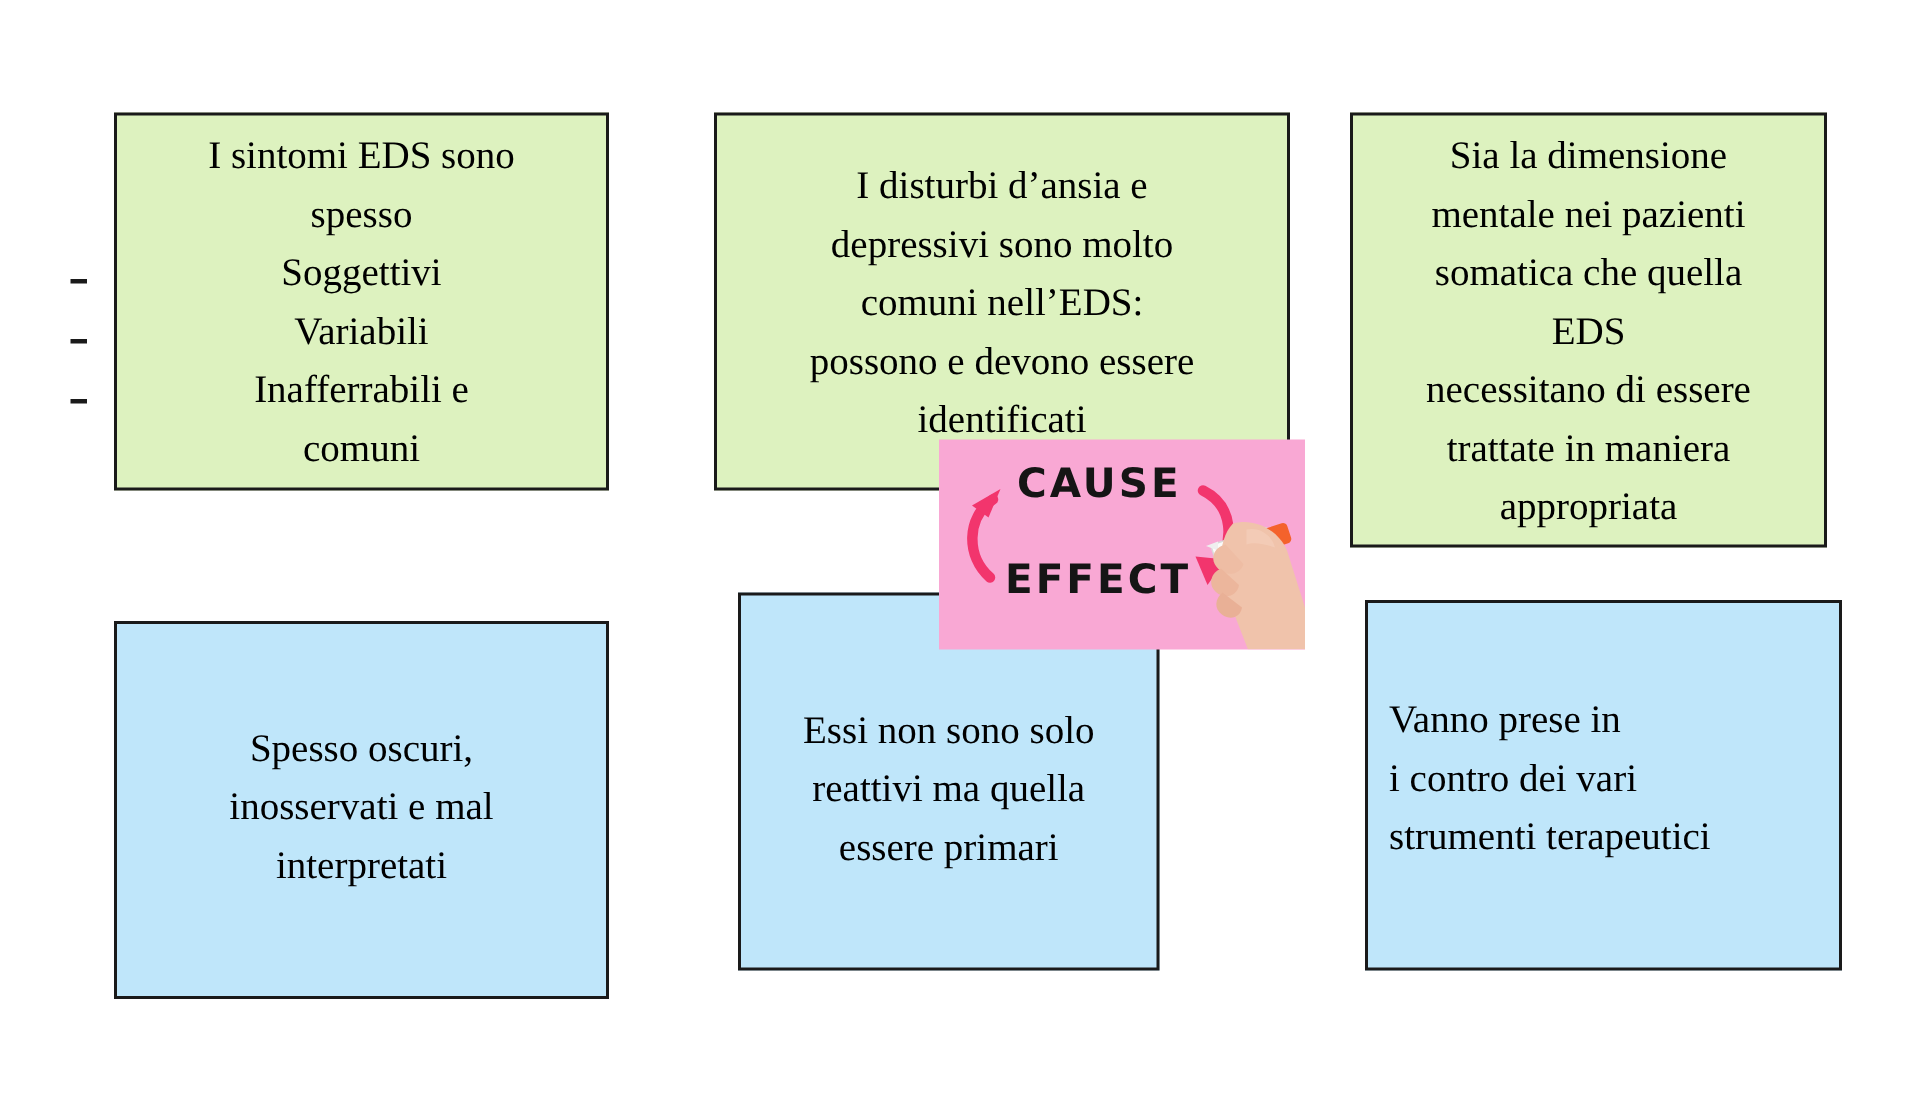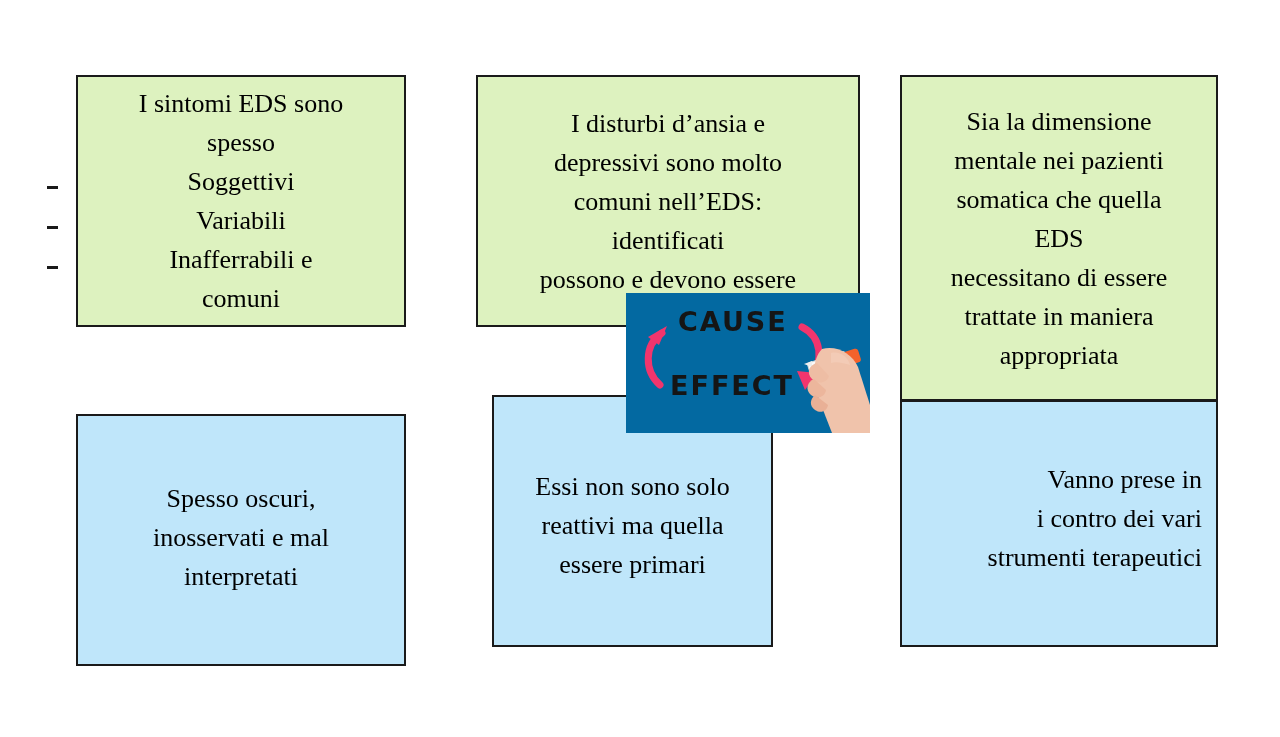--- a/index.html
+++ b/index.html
@@ -29,26 +29,26 @@
     color: #000000;
     font-size: 26px;
     line-height: 1.50;
   }
   .box.green { background: #ddf2bf; }
   .box.blue  { background: #bfe6fa; }
 
   .box .line { display: block; white-space: pre; }
 
   .center  { text-align: center; }
-  .left    { text-align: right; }
+  .left    { text-align: left; margin-left: 10px; }
 
   
   #box-symptoms      { left: 76px;  top: 75px;  width: 330px; height: 252px; padding: 0 19px; }
   #box-anxiety       { left: 476px; top: 75px;  width: 384px; height: 252px; padding: 16px 6px; }
-  #box-dimensions    { left: 900px; top: 75px;  width: 318px; height: 326px; padding: 0 6px; }
+  #box-dimensions    { left: 900px; top: 75px;  width: 318px; height: 290px; padding: 0 6px; }
   #box-obscure       { left: 76px;  top: 414px; width: 330px; height: 252px; padding: 0 8px; }
   #box-reactive      { left: 492px; top: 395px; width: 281px; height: 252px; padding: 0 8px; }
   #box-pros-cons     { left: 900px; top: 400px; width: 318px; height: 247px; padding: 0 14px; }
 
   #box-symptoms   .content { padding-bottom: 0; }
   #box-obscure    .content,
   #box-reactive   .content { margin-top: -6px; }
   #box-pros-cons  .content { margin-top: -10px; }
   #box-reactive   .content { margin-top: 8px; }
 
@@ -63,21 +63,21 @@
   #dash-2 { left: 47px; top: 226px; }
   #dash-3 { left: 47px; top: 266px; }
 
   
   #cause-effect-card {
     position: absolute;
     left: 626px;
     top: 293px;
     width: 244px;
     height: 140px;
-    background: #0369a1;
+    background: #f9a8d4;
     overflow: hidden;
   }
   #cause-effect-card svg { display: block; }
 
   .ce-word {
     font-family: "DejaVu Sans", sans-serif;
     font-weight: 700;
     font-size: 27px;
     letter-spacing: 2px;
     fill: #151515;
@@ -101,22 +101,22 @@
       <span class="line">Inafferrabili e</span>
       <span class="line">comuni</span>
     </div>
   </div>
 
   <div class="box green center" id="box-anxiety">
     <div class="content">
       <span class="line">I disturbi d’ansia e</span>
       <span class="line">depressivi sono molto</span>
       <span class="line">comuni nell’EDS:</span>
+      <span class="line">possono e devono essere</span>
       <span class="line">identificati</span>
-      <span class="line">possono e devono essere</span>
     </div>
   </div>
 
   <div class="box green center" id="box-dimensions">
     <div class="content">
       <span class="line">Sia la dimensione</span>
       <span class="line">mentale nei pazienti</span>
       <span class="line">somatica che quella</span>
       <span class="line">EDS</span>
       <span class="line">necessitano di essere</span>

